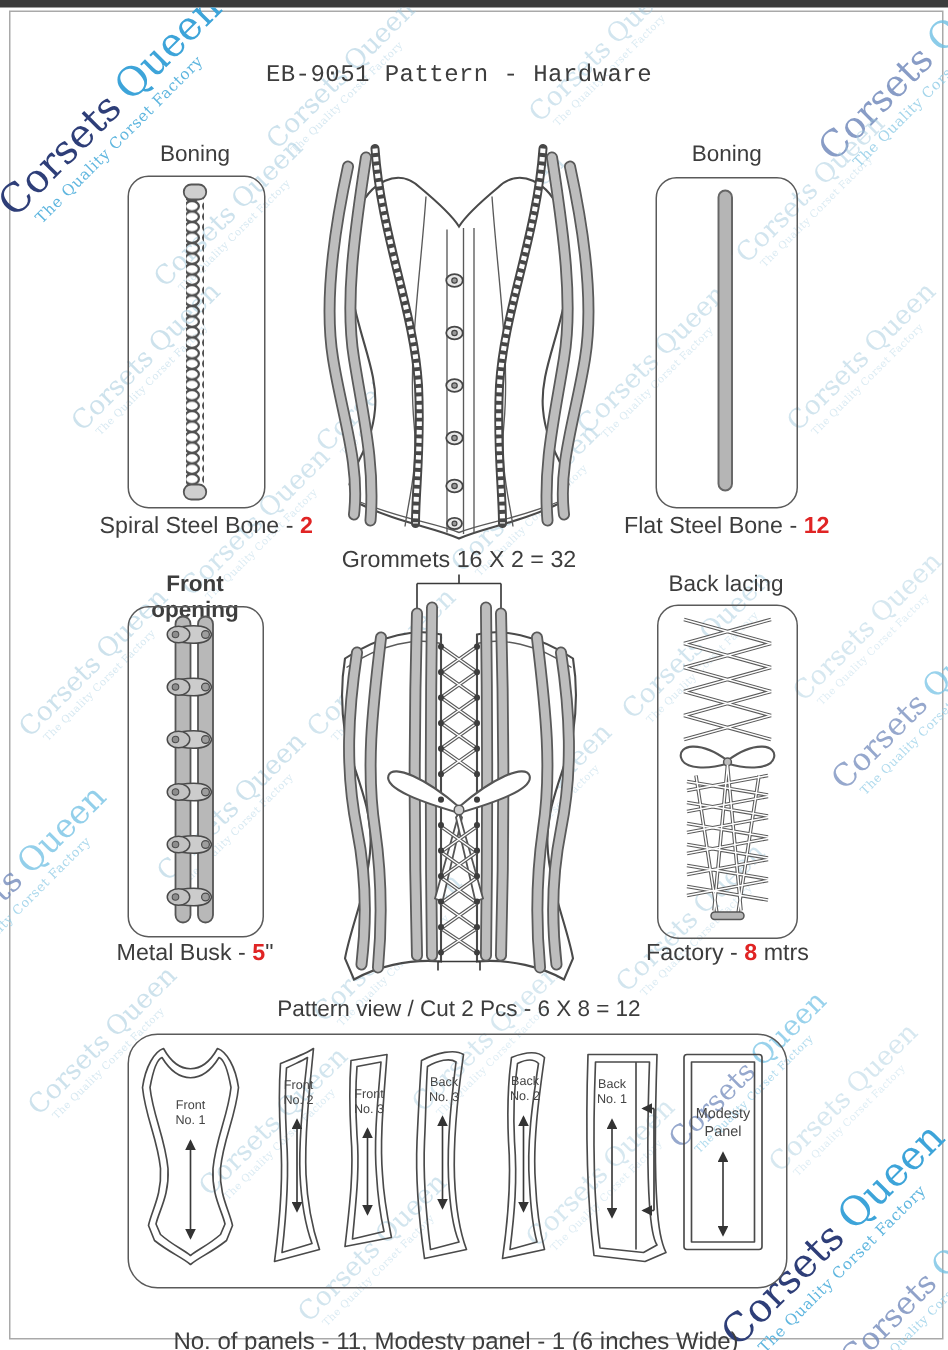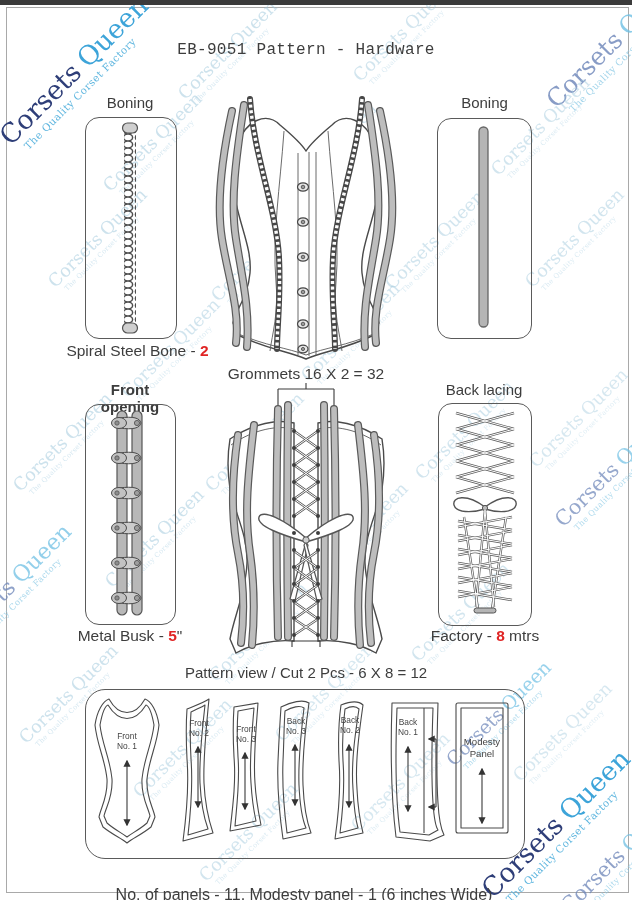--- a/index.html
+++ b/index.html
@@ -198,20 +198,21 @@
       <rect x="12.5" y="203" width="15" height="10" rx="5" fill="#cfcfcf" stroke="#555" stroke-width="1.2"></rect>
     </svg>
     <div class="txt cap" style="left:55px;top:337px;width:165px;"><span>Spiral Steel Bone - </span><span class="red">2</span></div>
 
     <div class="txt hd" style="left:438px;top:89px;width:93px;">Boning</div>
     <div class="hwbox" style="left:437px;top:113px;width:93px;height:219px;"></div>
 
     <svg style="left:463px;top:120px;" width="40" height="206" viewBox="0 0 40 206">
       <rect x="16" y="2" width="9" height="200" rx="4.5" fill="#b5b5b5" stroke="#666" stroke-width="1.3"></rect>
     </svg>
+    <div class="txt cap" style="left:402px;top:337px;width:165px;"><span>Flat Steel Bone - </span><span class="red">12</span></div>
 
     <svg style="left:206px;top:92px;" width="200" height="264" viewBox="0 0 200 264">
       <path class="oline" d="M32,46 C40,24 60,14 74,28 C86,38 95,46 100,54 C105,46 114,38 126,28 C140,14 160,24 168,46 C172,64 175,86 170,106 C164,134 154,154 156,176 C158,200 170,212 173,226 L168,238 C140,252 118,254 100,262 C82,254 60,252 32,238 L27,226 C30,212 42,200 44,176 C46,154 36,134 30,106 C25,86 28,64 32,46 Z"></path>
       <path class="seam" d="M30,236 C60,249 82,251 100,258 C118,251 140,249 170,236"></path>
       <path class="seam" d="M78,34 C74,90 66,140 70,185 C73,215 66,238 64,254"></path>
       <path class="seam" d="M122,34 C126,90 134,140 130,185 C127,215 134,238 136,254"></path>
 
       <path class="bone-u" d="M26,14 C16,60 10,105 16,142 C22,180 34,212 30,246"></path>
       <path class="bone-f" d="M26,14 C16,60 10,105 16,142 C22,180 34,212 30,246"></path>
       <path class="bone-u" d="M38,8 C30,60 24,105 30,142 C36,180 44,212 41,250"></path>

